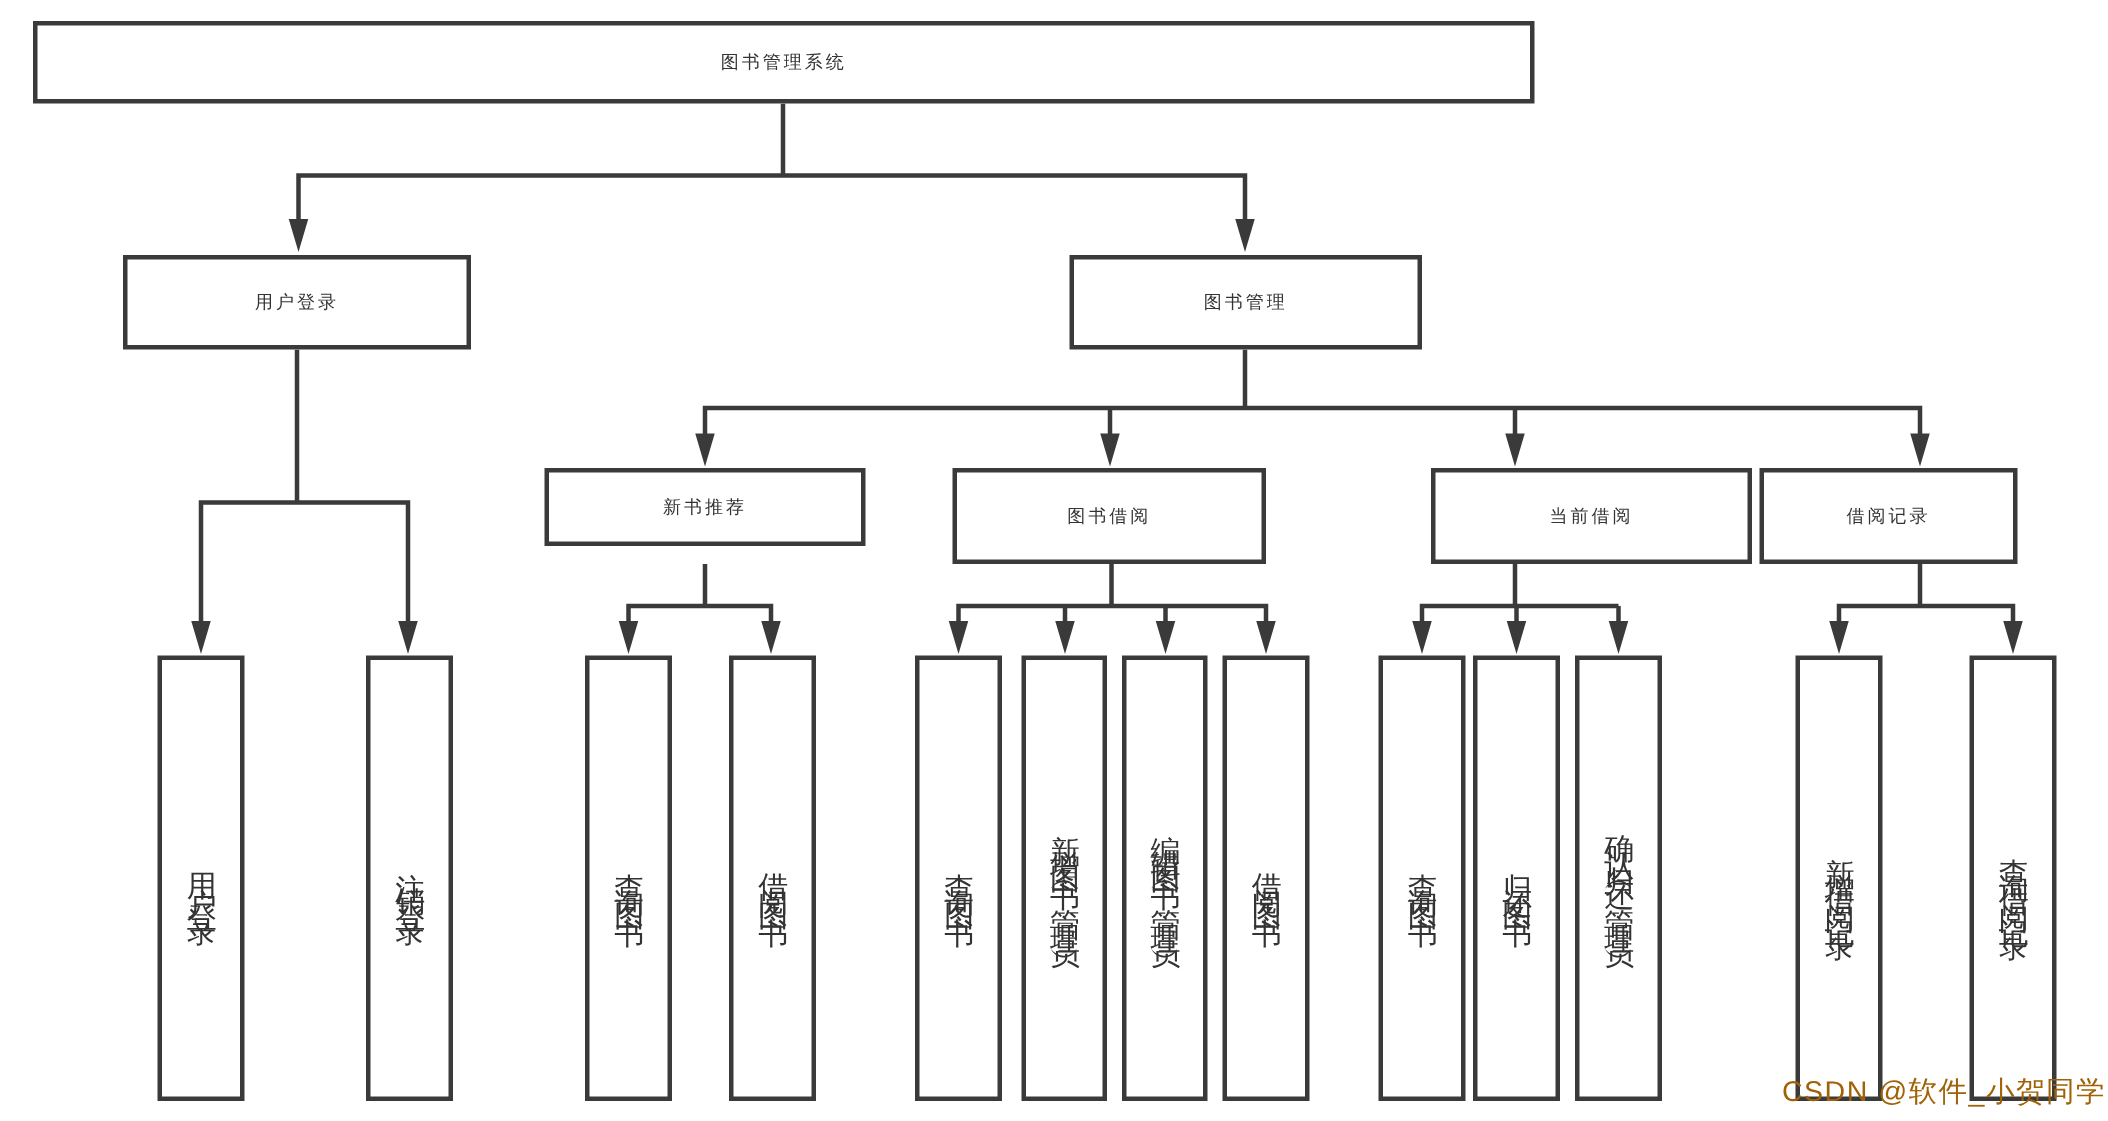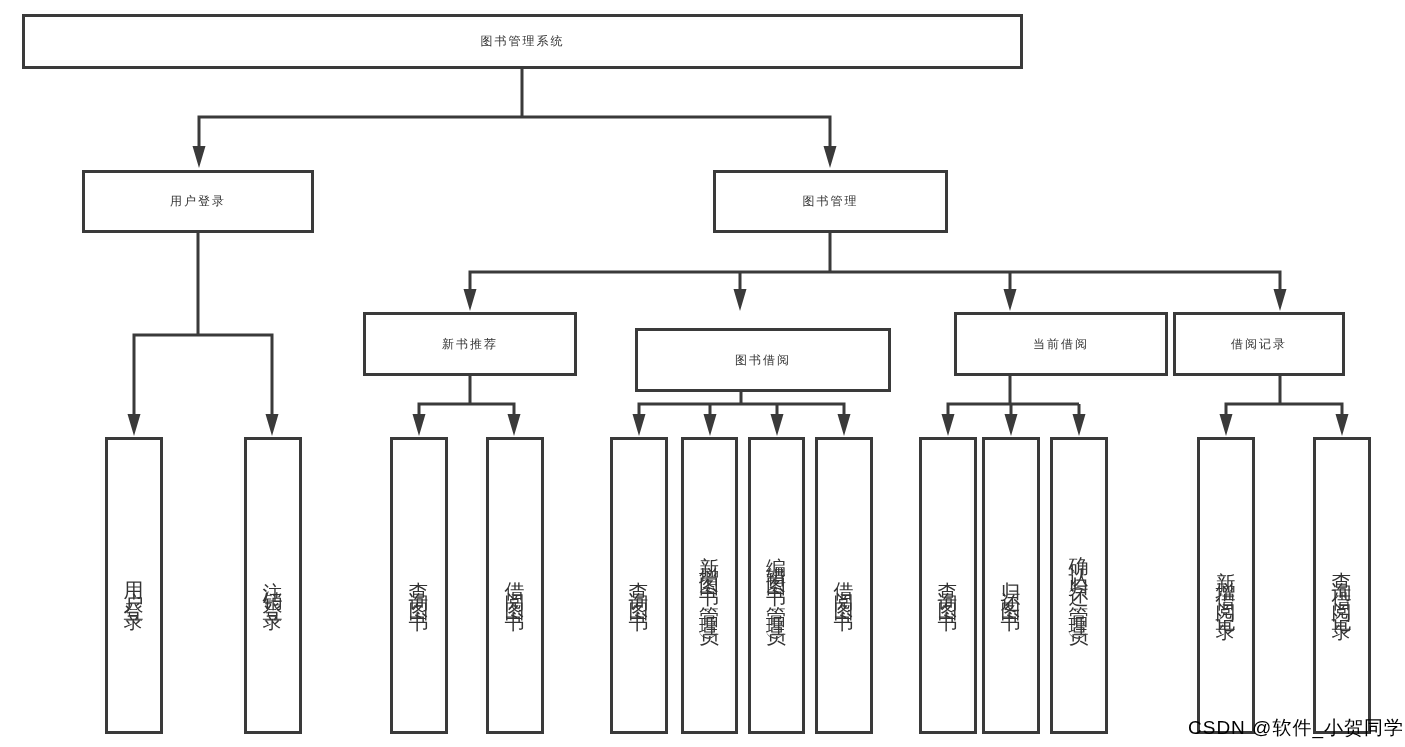--- a/index.html
+++ b/index.html
@@ -14,21 +14,21 @@
     display:flex;align-items:center;justify-content:center;
   }
   .hnode{font-size:12px;letter-spacing:2px;}
   .leaf{top:437px;height:297px;}
   .vtext{
     writing-mode:vertical-rl;text-orientation:mixed;
     font-size:20px;letter-spacing:10px;color:#333333;line-height:1;
   }
   .watermark{
     position:absolute;left:1188px;top:715px;z-index:5;
-    font-size:19px;color:#000000;letter-spacing:1px;white-space:nowrap;
+    font-size:19px;color:#a16207;letter-spacing:1px;white-space:nowrap;
   }
 </style>
 </head>
 <body>
 
 <div class="stage">
 
   <svg class="connectors" width="1405" height="747" viewBox="0 0 1405 747">
     <path fill="none" stroke="#3a3a3a" stroke-width="3" d="
       M522 69 V117 M199 117 H830 M199 115.5 V150 M830 115.5 V150
@@ -58,22 +58,22 @@
       M1072.5 414 L1085.5 414 L1079 436 Z
       M1219.5 414 L1232.5 414 L1226 436 Z
       M1335.5 414 L1348.5 414 L1342 436 Z"></path>
   </svg>
 
   <div class="node hnode" style="left:22px;top:14px;width:1001px;height:55px">图书管理系统</div>
 
   <div class="node hnode" style="left:82px;top:170px;width:232px;height:63px">用户登录</div>
   <div class="node hnode" style="left:713px;top:170px;width:235px;height:63px">图书管理</div>
 
-  <div class="node hnode" style="left:363px;top:312px;width:214px;height:64px">新书推荐</div>
-  <div class="node hnode" style="left:635px;top:328px;width:256px;height:64px">图书借阅</div>
+  <div class="node hnode" style="left:363px;top:312px;width:214px;height:52px">新书推荐</div>
+  <div class="node hnode" style="left:635px;top:312px;width:209px;height:64px">图书借阅</div>
   <div class="node hnode" style="left:954px;top:312px;width:214px;height:64px">当前借阅</div>
   <div class="node hnode" style="left:1173px;top:312px;width:172px;height:64px">借阅记录</div>
 
   <div class="node leaf" style="left:105px;width:58px">
     <span class="vtext">用户登录</span>
   </div>
   <div class="node leaf" style="left:244px;width:58px">
     <span class="vtext">注销登录</span>
   </div>
 

